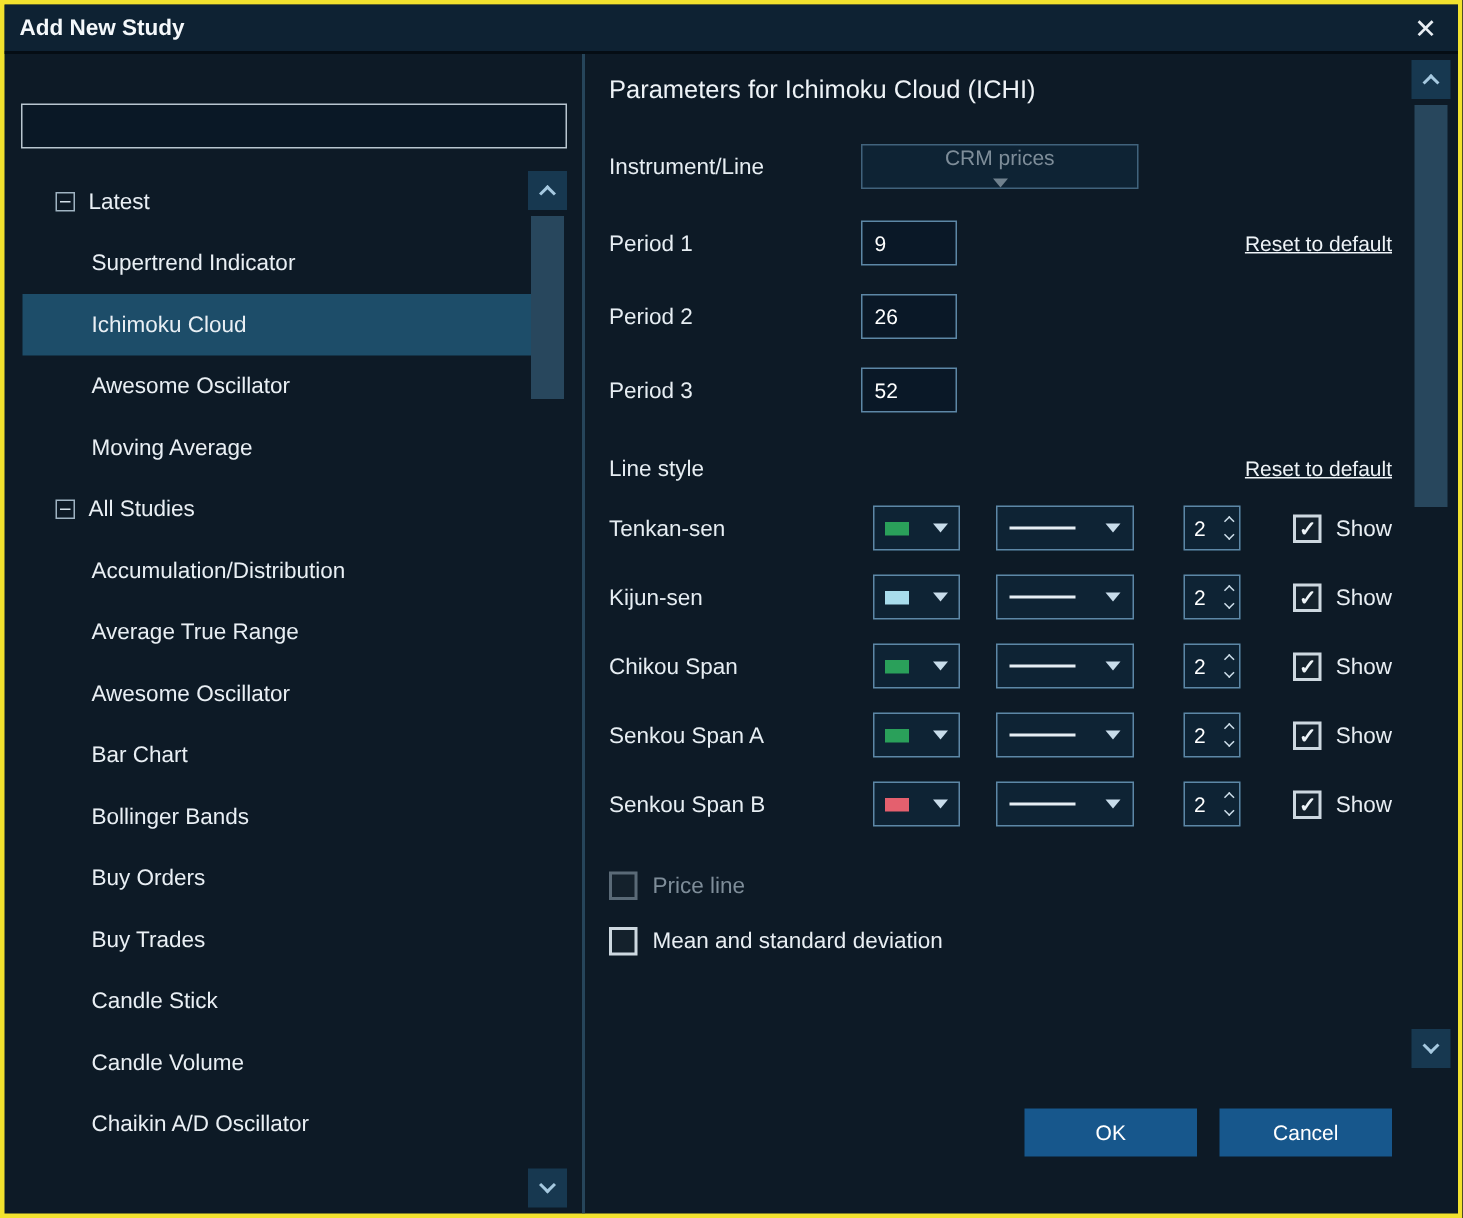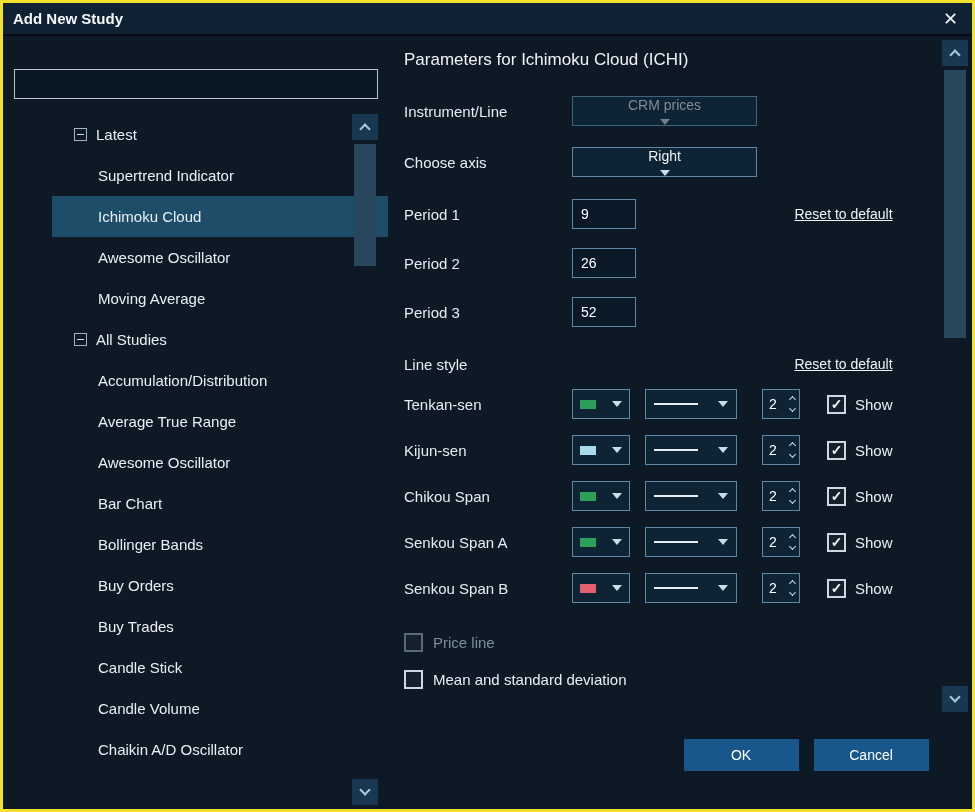--- a/index.html
+++ b/index.html
@@ -36,21 +36,21 @@
   .divider { width: 2px; background: #26455a; }
   .right { flex: 1; position: relative; }
   
   .search {
     display: block; margin-left: 11px;
     width: 364px; height: 30px;
     background: #0a1826; border: 1px solid #b9c6d0;
     color: #fff; font-size: 14px; padding: 0 8px;
     font-family: inherit; outline: none;
   }
-  .tree { margin-top: 15px; padding-left: 37px; }
+  .tree { margin-top: 15px; }
   .group-header {
     height: 41px; display: flex; align-items: center;
     margin-left: 12px; padding-left: 22px; gap: 9px;
     font-size: 15px; color: #e9eff4; cursor: pointer; width: 340px;
   }
   .toggle {
     width: 13px; height: 13px; flex: 0 0 13px;
     border: 1px solid #9fb3c2; position: relative; background: transparent;
   }
   .toggle .minus { position: absolute; left: 2px; right: 2px; top: 5px; height: 1px; background: #d4e0e9; }
@@ -73,21 +73,21 @@
   .thumb { position: absolute; left: 2px; width: 22px; background: #28475d; }
   .left-scroll .thumb { top: 30px; height: 122px; }
   .right-scroll .thumb { top: 30px; height: 268px; }
   .chev {
     display: inline-block; width: 8px; height: 8px;
     border: solid #a6c9e0; border-width: 2px 2px 0 0;
   }
   .chev-up { transform: rotate(-45deg); margin-top: 4px; }
   .chev-down { transform: rotate(135deg); margin-bottom: 4px; }
   
-  .content { padding: 14px 80px 0 16px; }
+  .content { padding: 14px 44px 0 16px; }
   .params-title { font-size: 17px; font-weight: normal; color: #eef3f7; height: 22px; margin-bottom: 24px; }
   .row { display: flex; align-items: center; height: 30px; }
   .row-instrument { margin-bottom: 21px; }
   .row-axis { margin-bottom: 22px; }
   .row-period { margin-bottom: 19px; }
   .row-section { margin: 26px 0 14px 0; height: 22px; }
   .line-row { margin-bottom: 16px; justify-content: space-between; }
   .lbl { width: 168px; flex: 0 0 168px; font-size: 15px; color: #e6edf2; }
   .dd {
     height: 30px; border: 1px solid #5d87a6; background: #0e2334;
@@ -239,27 +239,20 @@
         <h1 class="params-title">Parameters for Ichimoku Cloud (ICHI)</h1>
 
         <div class="row row-instrument">
           <span class="lbl">Instrument/Line</span>
           <div class="dd w185 dd-disabled">
             <span class="dd-val">CRM prices</span>
             <span class="tri"></span>
           </div>
         </div>
 
-        <div class="row row-axis">
-          <span class="lbl">Choose axis</span>
-          <div class="dd w185">
-            <span class="dd-val">Right</span>
-            <span class="tri"></span>
-          </div>
-        </div>
 
         <div class="row row-period">
           <span class="lbl">Period 1</span>
           <input class="num-input" value="9" style="">
           <span class="reset">Reset to default</span>
         </div>
 
         <div class="row row-period">
           <span class="lbl">Period 2</span>
           <input class="num-input" value="26" style="">

